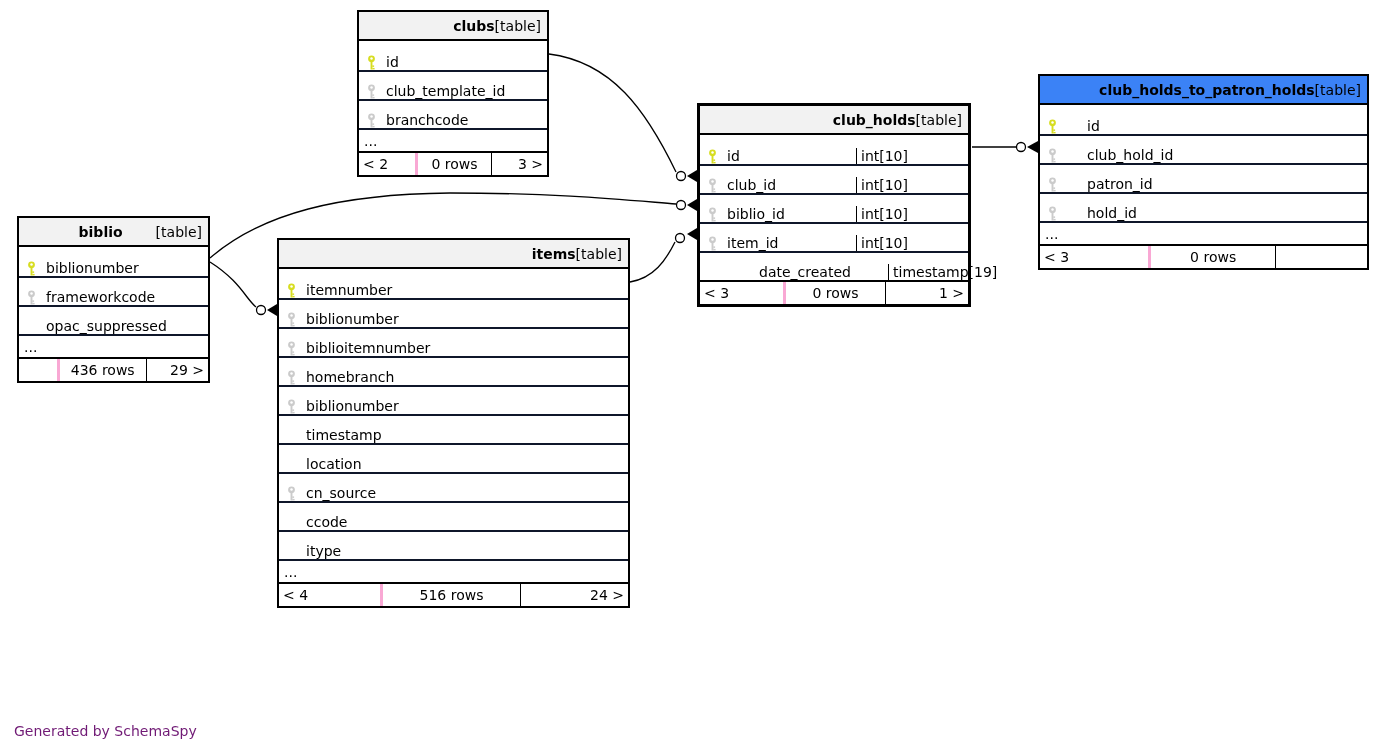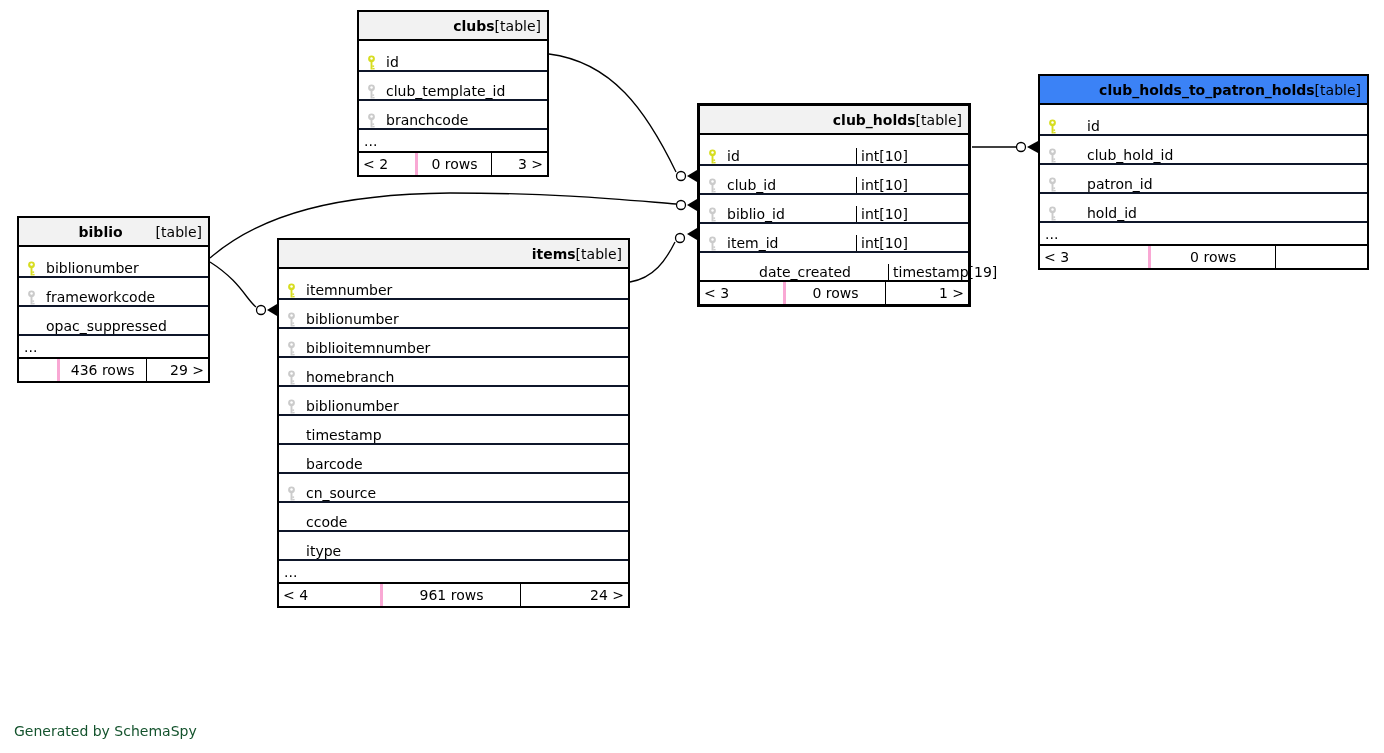--- a/index.html
+++ b/index.html
@@ -74,21 +74,21 @@
   .fcell{
     display:flex;align-items:center;
     box-sizing:border-box;
     overflow:hidden;
   }
   .fcell.c1{justify-content:flex-start;padding-left:4px;}
   .fcell.c2{justify-content:center;border-left:3px solid #f9a8d4;}
   .fcell.c3{justify-content:flex-end;padding-right:4px;border-left:1px solid #000;}
   .note{
     position:absolute;left:14px;top:723px;
-    font-size:14px;color:#14532d;
+    font-size:14px;color:#701a75;
   }
 </style>
 </head>
 <body>
 
 <div id="canvas">
   <div id="tables">
       <div class="tbl" style="left: 357px; top: 10px; width: 192px;">
         <div class="hdr" style="background: rgb(242, 242, 242);">
           <span class="tname">clubs</span>
@@ -418,21 +418,21 @@
         </div>
         <div class="row">
           <div class="namecell">
             <span class="keyicon"></span>
             <span class="cname">timestamp</span>
           </div>
         </div>
         <div class="row">
           <div class="namecell">
             <span class="keyicon"></span>
-            <span class="cname">barcode</span>
+            <span class="cname">location</span>
           </div>
         </div>
         <div class="row">
           <div class="namecell">
             <span class="keyicon">
               <svg width="11" height="15" viewBox="0 0 11 15">
                 <circle cx="5.5" cy="3.8" r="3.4" fill="#cbcbcb"></circle>
                 <circle cx="5.5" cy="3.4" r="1.25" fill="#ffffff"></circle>
                 <rect x="4.55" y="6.6" width="1.9" height="7.9" fill="#cbcbcb"></rect>
                 <rect x="6.3" y="10.4" width="1.8" height="1.5" fill="#cbcbcb"></rect>
@@ -452,21 +452,21 @@
           <div class="namecell">
             <span class="keyicon"></span>
             <span class="cname">itype</span>
           </div>
         </div>
         <div class="row ellipsis">
           <span>...</span>
         </div>
         <div class="ftr">
           <div class="fcell c1" style="width: 29%;">&lt; 4</div>
-          <div class="fcell c2" style="width: 40%;">961 rows</div>
+          <div class="fcell c2" style="width: 40%;">516 rows</div>
           <div class="fcell c3" style="width: 31%;">24 &gt;</div>
         </div>
       </div>
     </div>
   <svg id="edges" xmlns="http://www.w3.org/2000/svg">
       <g>
         <path d="M 549 54 C 612 62 646 110 676 172" fill="none" stroke="#000000" stroke-width="1.3"></path>
         <polygon points="697,170 697,182 687,176" fill="#000000"></polygon>
         <circle cx="681" cy="176" r="4.5" fill="#ffffff" stroke="#000000" stroke-width="1.3"></circle>
       </g>

